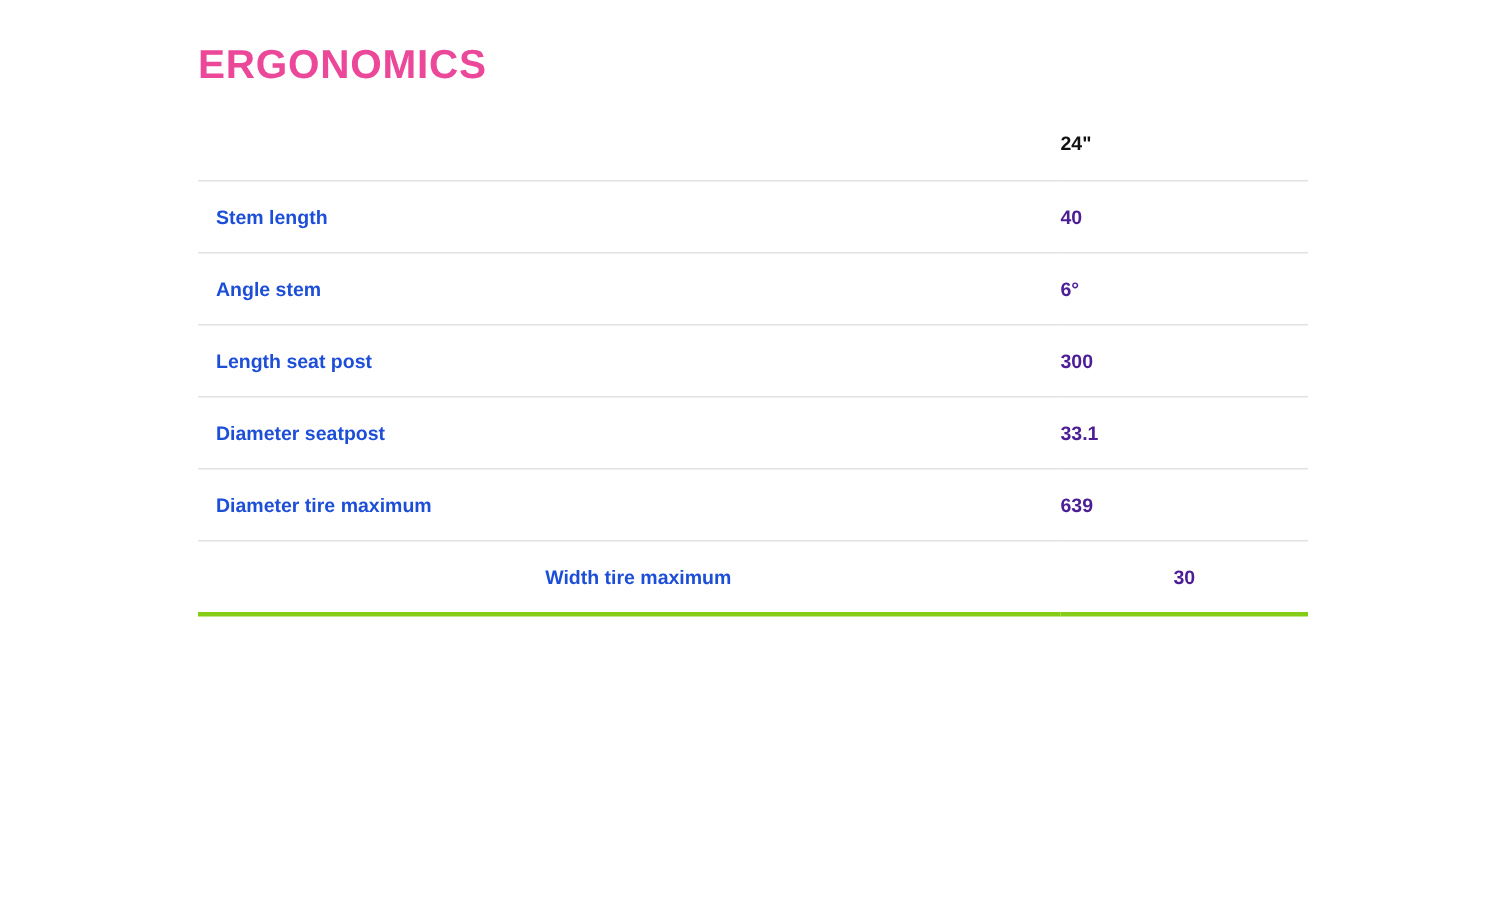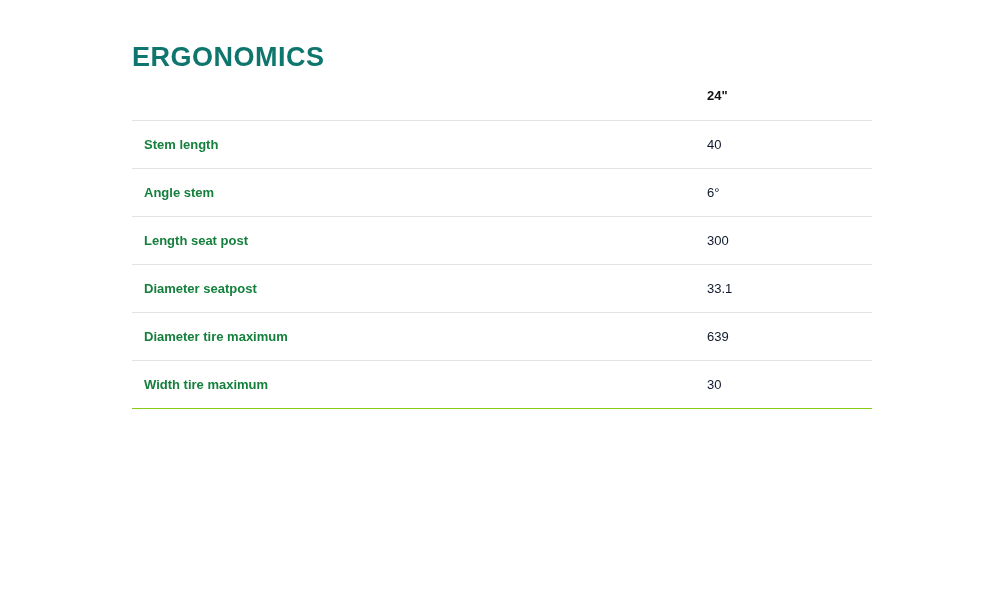--- a/index.html
+++ b/index.html
@@ -16,25 +16,25 @@
   }
   .page {
     position: relative;
     width: 1000px;
     height: 600px;
     box-sizing: border-box;
   }
   .section-title {
     position: absolute;
     left: 132px;
-    top: 22px;
+    top: 8px;
     font-size: 27px;
     font-weight: 700;
     letter-spacing: 0.5px;
-    color: #0f766e;
+    color: #ec4899;
     text-transform: uppercase;
     line-height: 34px;
   }
   .spec-table {
     position: absolute;
     left: 132px;
     top: 88px;
     width: 740px;
     border-collapse: collapse;
     table-layout: fixed;
@@ -57,30 +57,31 @@
     padding-left: 0px;
   }
   .spec-table tbody td {
     font-size: 13px;
     border-top: 1px solid #e2e2e2;
     padding: 16px 0 15px 0;
     vertical-align: middle;
     line-height: 16px;
   }
   .spec-table tbody tr:last-child td {
-    border-bottom: 1px solid #84cc16;
+    border-bottom: 3px solid #84cc16;
+    text-align: center;
   }
   .spec-table tbody td.row-label {
     font-weight: 700;
-    color: #15803d;
+    color: #1d4ed8;
     padding-left: 12px;
   }
   .spec-table tbody td.row-value {
-    font-weight: 400;
-    color: #0f172a;
+    font-weight: 700;
+    color: #4c1d95;
   }
 </style>
 </head>
 <body>
 
 <div class="page">
 
   <h1 class="section-title">ERGONOMICS</h1>
 
   <table class="spec-table">

